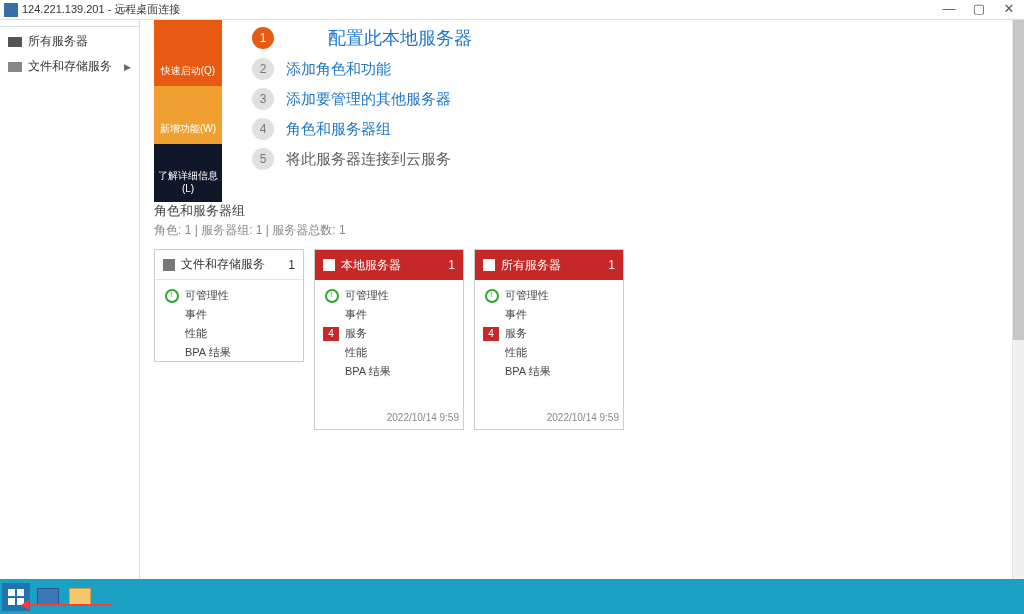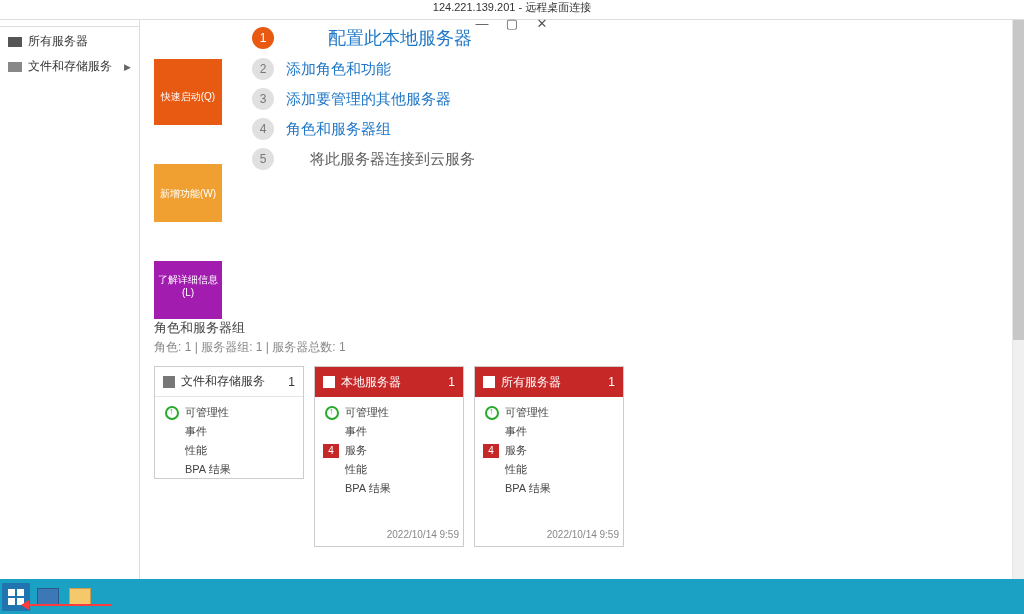--- a/index.html
+++ b/index.html
@@ -1,50 +1,50 @@
 <!DOCTYPE html>
 <html><head>
 <meta charset="utf-8">
 <style>
 * { margin: 0; padding: 0; box-sizing: border-box; font-family: "Microsoft YaHei", "Segoe UI", sans-serif; }
 html, body { width: 1024px; height: 614px; overflow: hidden; background: #fff; }
 
-.titlebar { height: 20px; background: #fff; display: flex; align-items: center; font-size: 11px; color: #333; border-bottom: 1px solid #ddd; flex-direction: column; }
+.titlebar { height: 20px; background: #fff; display: flex; align-items: center; font-size: 11px; color: #333; border-bottom: 1px solid #ddd; }
 .titlebar .icon-sm { width: 14px; height: 14px; margin: 0 4px; background: #3a6ea5; display: inline-block; }
 .titlebar .title-text { flex: 1; }
 .titlebar .win-controls { display: flex; }
 .titlebar .win-btn { width: 30px; height: 20px; text-align: center; line-height: 18px; font-size: 13px; color: #555; cursor: pointer; }
 
 .app { display: flex; height: 559px; }
 
 .sidebar { width: 140px; background: #fff; border-right: 1px solid #ddd; padding-top: 4px; }
 .sidebar .nav-item { display: flex; align-items: center; padding: 4px 8px; font-size: 12px; color: #333; cursor: pointer; }
 .sidebar .nav-item .nav-icon { width: 14px; height: 10px; margin-right: 6px; background: #555; display: inline-block; }
 .sidebar .nav-item .nav-icon.light { background: #888; }
 .sidebar .chev { margin-left: auto; font-size: 9px; color: #666; }
 .sidebar .divider { height: 1px; background: #ddd; margin: 2px 0 2px 0; }
 .scrollbar-vert { position: absolute; right: 0; top: 20px; width: 12px; height: 559px; background: #f0f0f0; border-left: 1px solid #e5e5e5; }
 .scrollbar-vert .thumb { position: absolute; top: 0; left: 0; width: 12px; height: 320px; background: #c7c7c7; }
 
 .main { flex: 1; padding: 0 14px 10px 14px; position: relative; overflow: hidden; }
 
 .quick { display: flex; }
 .tiles { width: 68px; }
-.tile { width: 68px; font-size: 10px; color: #fff; text-align: center; display: flex; align-items: flex-end; justify-content: center; padding-bottom: 21px; cursor: pointer; margin-top: 39px; }
+.tile { width: 68px; font-size: 10px; color: #fff; text-align: center; display: flex; align-items: flex-end; justify-content: center; padding-bottom: 8px; cursor: pointer; }
 .tile.t1 { height: 66px; background: #e85912; }
 .tile.t2 { height: 58px; background: #f0a030; }
-.tile.t3 { height: 58px; background: #a21caf; }
+.tile.t3 { height: 58px; background: #0f172a; }
 
 .steps { padding: 6px 0 0 30px; }
 .step { display: flex; align-items: center; margin-bottom: 8px; }
 .step .num { width: 22px; height: 22px; border-radius: 50%; background: #e0e0e0; color: #777; font-size: 12px; display: flex; align-items: center; justify-content: center; margin-right: 12px; }
 .step .num.active { background: #e85912; color: #fff; }
 .step .txt { font-size: 15px; color: #1f77c7; cursor: pointer; }
 .step .txt.big { font-size: 18px; margin-left: 42px; }
-.step .txt.gray { color: #5e5e5e; margin-left: 24px; }
+.step .txt.gray { color: #5e5e5e; }
 
 .groups { }
 .groups-title { font-size: 13px; color: #444; }
 .groups-sub { font-size: 12px; color: #888; margin-top: 2px; }
 .cards { display: flex; gap: 10px; margin-top: 10px; }
 
 .card { width: 150px; border: 1px solid #ccc; position: relative; }
 .card.tall { height: 181px; }
 .card-header { height: 30px; display: flex; align-items: center; padding: 0 8px; font-size: 12px; }
 .card-header.white { background: #fff; color: #333; border-bottom: 1px solid #e5e5e5; }

